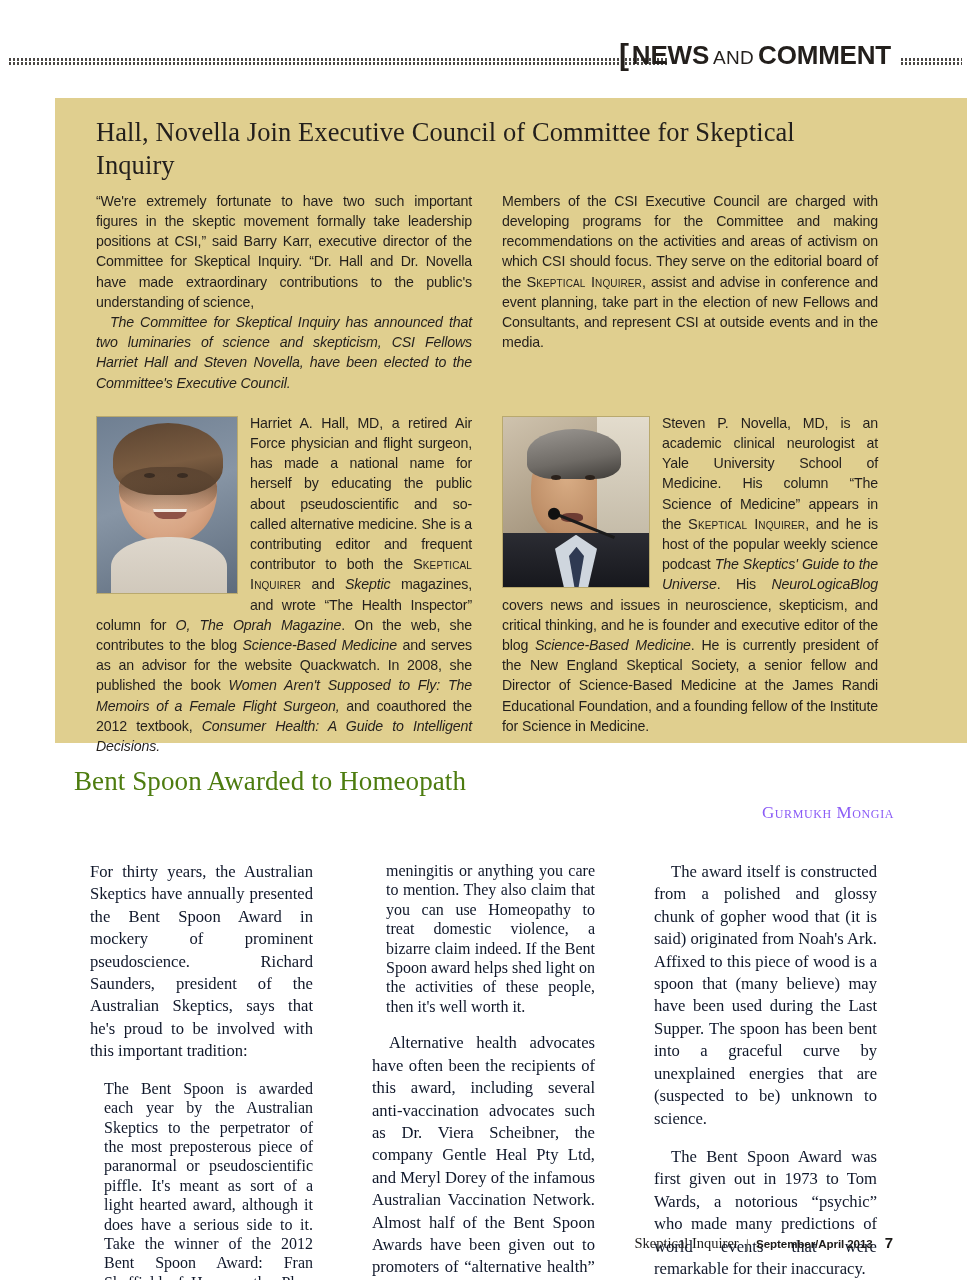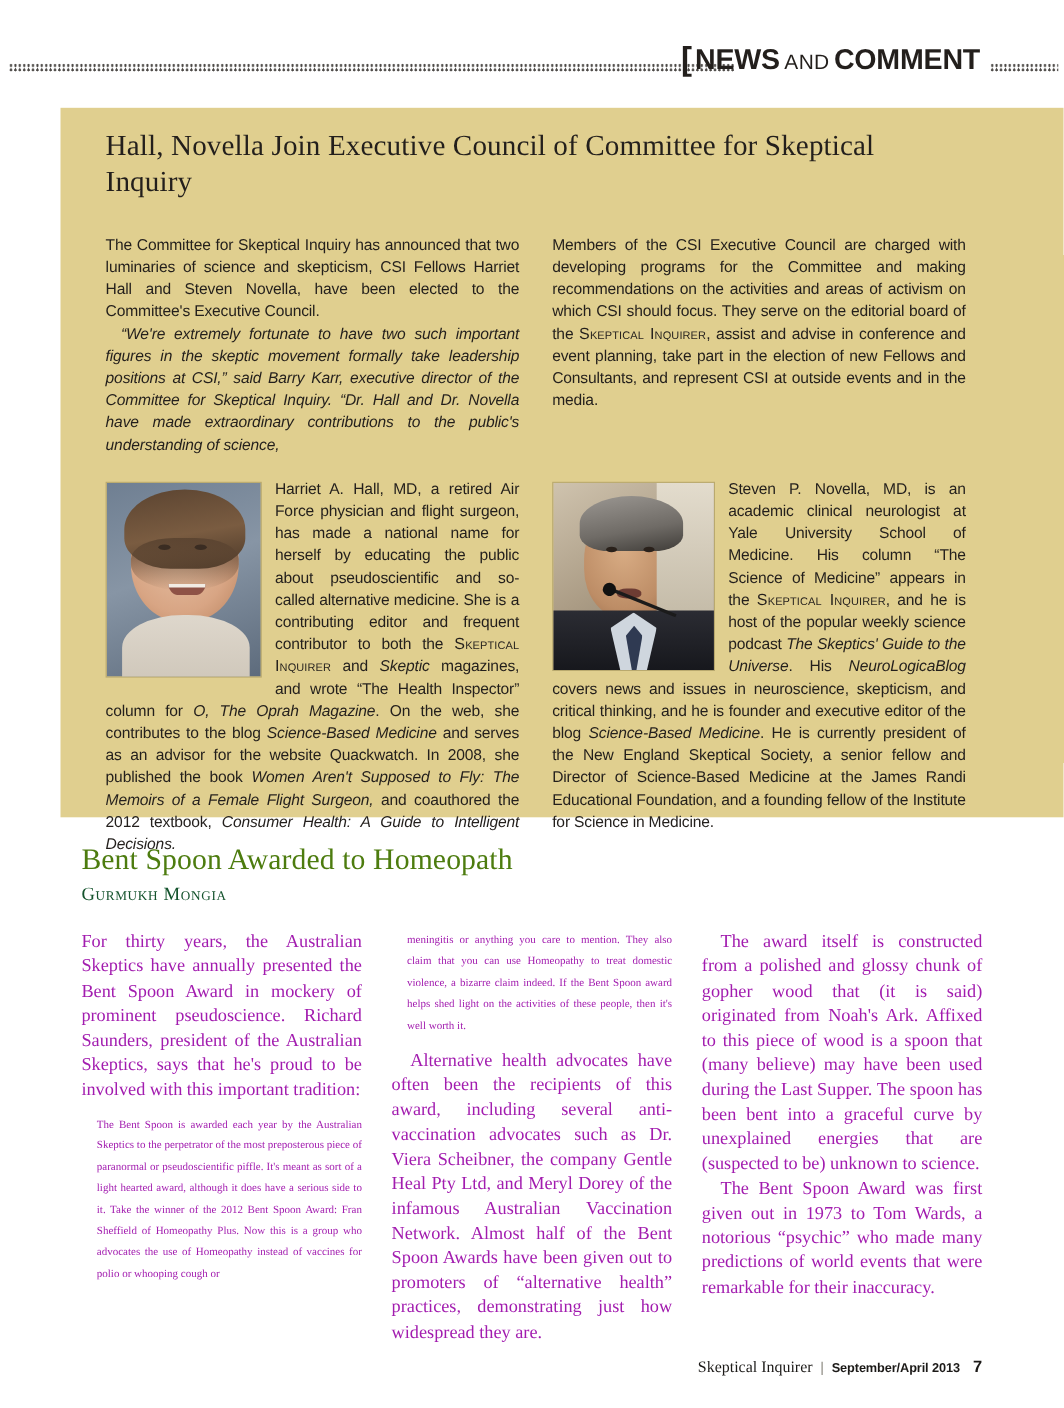--- a/index.html
+++ b/index.html
@@ -76,21 +76,21 @@
   .feature-inner {
     position: absolute;
     left: 41px; top: 18px;
     width: 782px;
   }
   .feature-head {
     font-family: "Liberation Serif", serif;
     font-size: 26.5px;
     line-height: 1.26;
     color: #231f1c;
-    margin: 0 0 30px 0;
+    margin: 0 0 8px 0;
     font-weight: normal;
     letter-spacing: 0.1px;
   }
 
   .two-col {
     display: flex;
     gap: 30px;
   }
   .two-col .col { width: 376px; }
 
@@ -248,45 +248,46 @@
     line-height: 1.15;
     letter-spacing: 0.1px;
     color: #4d7c0f;
   }
   .a2-byline {
     font-family: "Liberation Serif", serif;
     font-variant: small-caps;
     font-size: 17px;
     letter-spacing: 0.6px;
     margin: 6px 0 0 0;
-    color: #14532d;
+    color: #8b5cf6;
+    text-align: right;
   }
 
   .three-col {
     display: flex;
     gap: 27px;
     margin-top: 22px;
   }
   .three-col .col { width: 255px; }
   .serif-body p {
     font-family: "Liberation Serif", serif;
     font-size: 16.6px;
     line-height: 22.4px;
     text-align: justify;
-    margin: 0;
-    color: #a21caf;
+    margin: 16px;
+    color: #0f172a;
     -webkit-hyphens: auto; hyphens: auto;
   }
   .serif-body p.ind { text-indent: 17px; }
   .serif-body blockquote {
     margin: 11px 0 0 0;
     padding-left: 14px;
   }
   .serif-body blockquote p {
-    font-size: 10px;
+    font-size: 16px;
     line-height: 19.4px;
     text-align: justify;
   }
 
   
   .footer {
     position: absolute;
     right: 74px; bottom: 28px;
     display: flex;
     align-items: baseline;
@@ -325,22 +326,22 @@
   <div class="dots-right"></div>
 </div>
 
 <div class="feature">
   <div class="feature-inner">
 
     <h1 class="feature-head">Hall, Novella Join Executive Council of Committee for Skeptical Inquiry</h1>
 
     <div class="two-col feature-body">
       <div class="col">
+        <p>“We're extremely fortunate to have two such important figures in the skeptic movement formally take leadership positions at CSI,” said Barry Karr, executive director of the Committee for Skeptical Inquiry. “Dr. Hall and Dr. Novella have made extraordinary contributions to the public's understanding of science,</p>
         <p>The Committee for Skeptical Inquiry has announced that two luminaries of science and skepticism, CSI Fellows Harriet Hall and Steven Novella, have been elected to the Committee's Executive Council.</p>
-        <p>“We're extremely fortunate to have two such important figures in the skeptic movement formally take leadership positions at CSI,” said Barry Karr, executive director of the Committee for Skeptical Inquiry. “Dr. Hall and Dr. Novella have made extraordinary contributions to the public's understanding of science,</p>
       </div>
       <div class="col">
         <p><span>Members of the CSI Executive Council are charged with developing programs for the Committee and making recommendations on the activities and areas of activism on which CSI should focus. They serve on the editorial board of the </span><span class="sc">Skeptical Inquirer</span><span>, assist and advise in conference and event planning, take part in the election of new Fellows and Consultants, and represent CSI at outside events and in the media.</span></p>
       </div>
     </div>
 
     <div class="bios">
 
       <div class="bio">
         <div class="portrait ph-hall">

